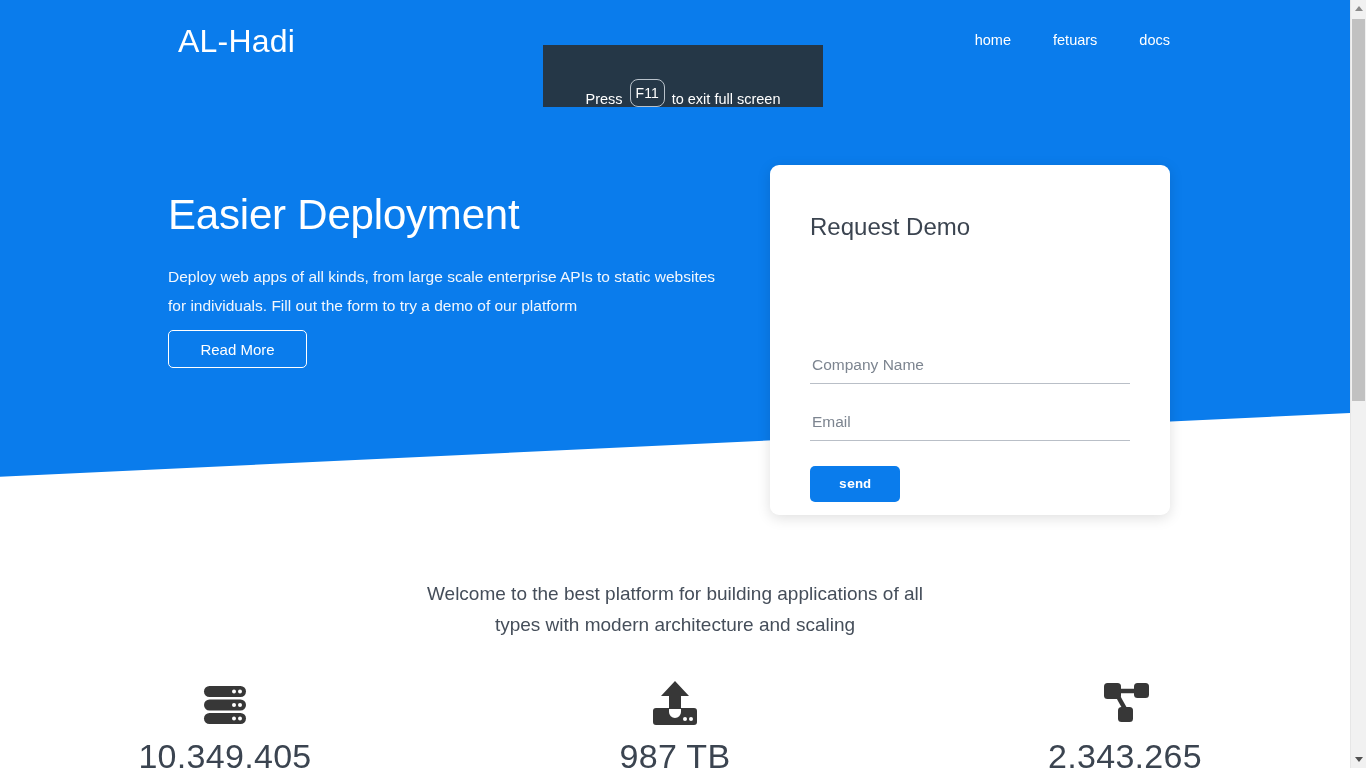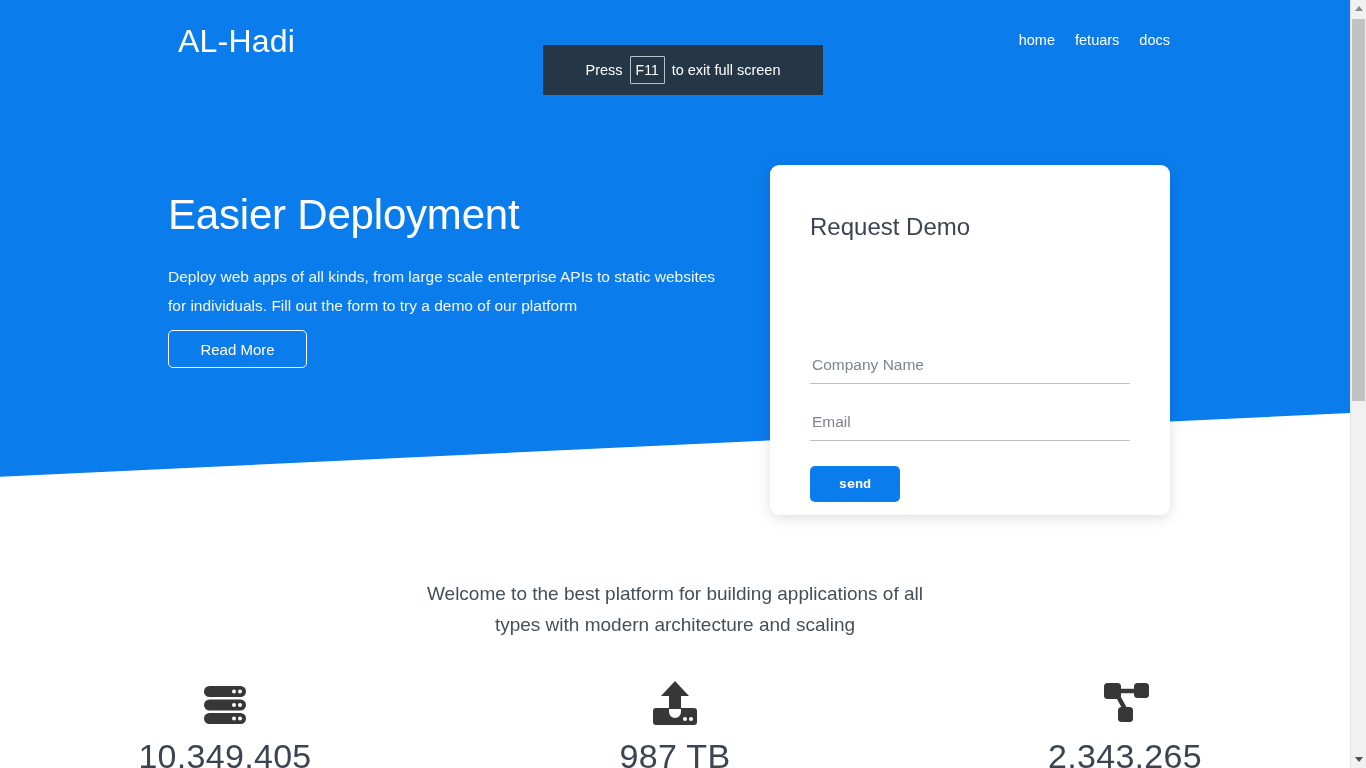--- a/index.html
+++ b/index.html
@@ -63,57 +63,57 @@
     line-height: 38px;
     white-space: nowrap;
   }
 
   #navlinks {
     position: absolute;
     right: 180px;
     top: 31px;
     display: flex;
     align-items: flex-end;
-    gap: 20px;
+    gap: 42px;
   }
   #navlinks .navlink {
     font-size: 14.5px;
     color: #ffffff;
     text-decoration: none;
     font-weight: 400;
     white-space: nowrap;
     line-height: 18px;
   }
 
   
   #f11-toast {
     position: absolute;
     left: 543px;
     top: 45px;
     width: 280px;
-    height: 50px;
+    height: 62px;
     background: #253747;
     display: flex;
-    align-items: center;
+    align-items: flex-end;
     justify-content: center;
     gap: 7px;
     z-index: 60;
     color: #ffffff;
     font-size: 14.5px;
     font-weight: 400;
   }
   #f11-key {
     display: inline-flex;
     align-items: center;
     justify-content: center;
     min-width: 26px;
     height: 28px;
     padding: 0 5px;
     border: 1px solid #b9c2cb;
-    border-radius: 1px;
+    border-radius: 8px;
     font-size: 14px;
     line-height: 1;
   }
 
   
   #hero-content {
     position: absolute;
     left: 168px;
     top: 190px;
     width: 580px;

